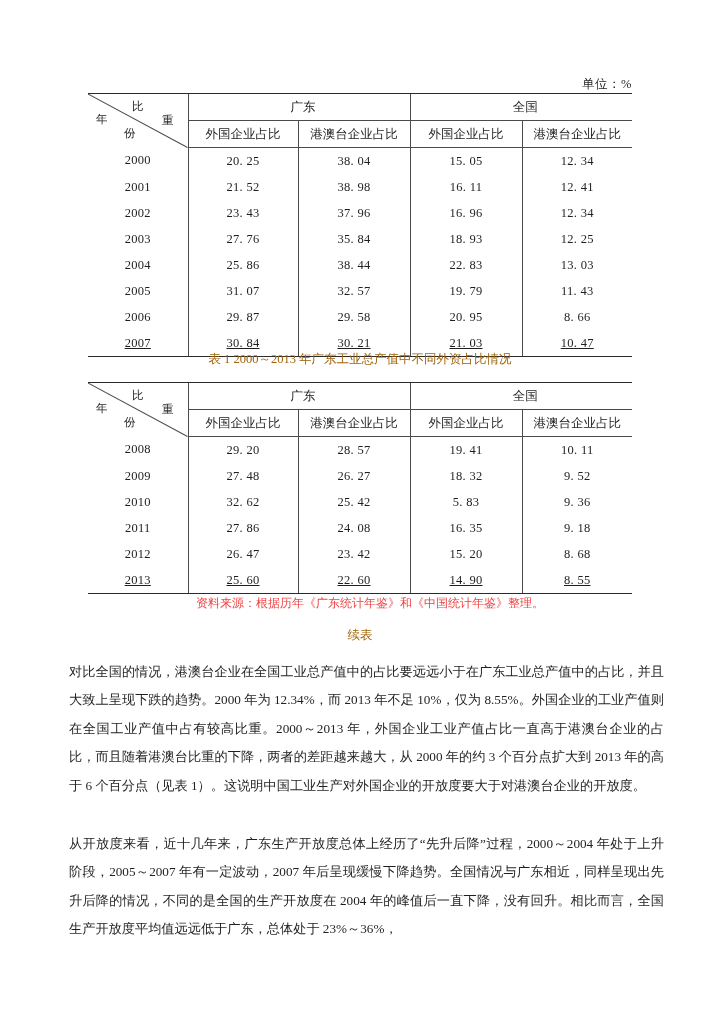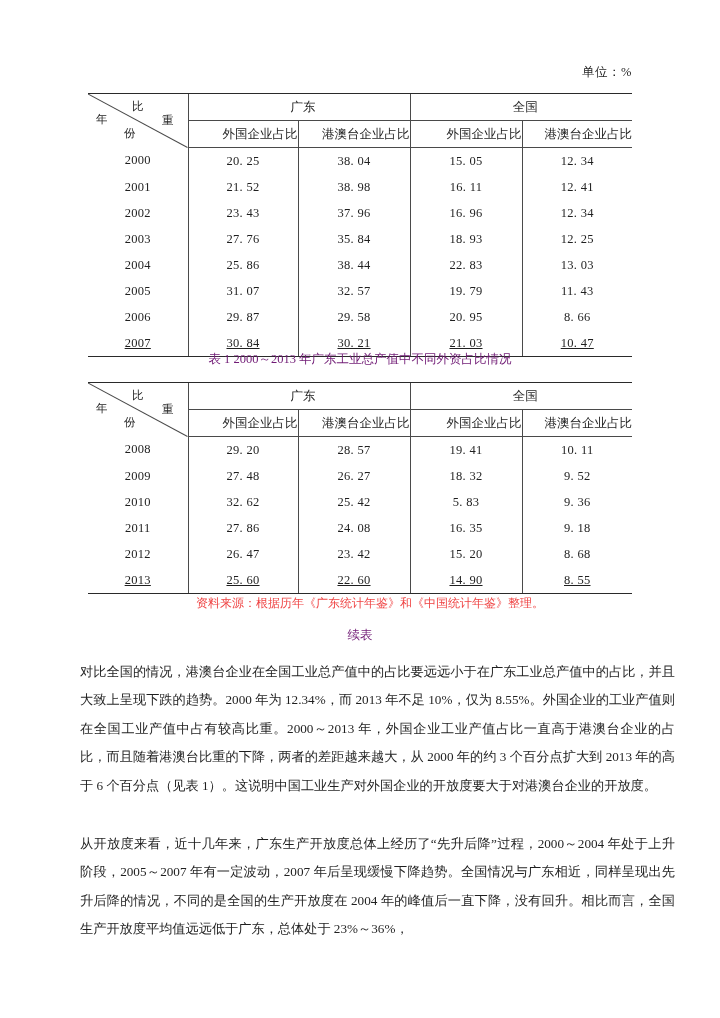--- a/index.html
+++ b/index.html
@@ -20,21 +20,21 @@
     position: absolute;
     left: 0; top: 0;
     width: 720px;
     height: 1018px;
   }
 
   
   .unit-label {
     position: absolute;
     left: 88px;
-    top: 64px;
+    top: 76px;
     width: 544px;
     text-align: right;
     font-size: 12.5px;
     letter-spacing: 0.5px;
     color: #1f1f1f;
   }
 
   
   .data-table {
     position: absolute;
@@ -65,21 +65,20 @@
     border-bottom: 0.9px solid #4a4a4a;
     height: 26px;
     font-size: 12.5px;
   }
   .data-table thead tr.sub th {
     height: 26px;
     font-size: 12.5px;
   }
   .data-table thead tr.sub th.sub-last {
     border-bottom: 0.9px solid #4a4a4a;
-    text-align: right;
   }
 
   
   .vsep-l { border-left: 0.9px solid #4a4a4a !important; }
 
   .data-table tbody td {
     height: 26px;
     font-size: 12.5px;
     letter-spacing: 0.3px;
   }
@@ -115,39 +114,39 @@
   .corner .lbl-nian { left: 8px;   top: 20px; }
   .corner .lbl-fen  { left: 36px;  top: 34px; }
 
   
   .caption {
     position: absolute;
     left: 88px;
     width: 544px;
     text-align: center;
     font-size: 12.5px;
-    color: #701a75;
+    color: #a16207;
   }
   .caption-t1 { top: 351px; }
   .caption-cont { top: 627px; }
 
   .source-note {
     position: absolute;
     left: 94px;
     width: 552px;
     top: 595px;
     text-align: center;
     font-size: 12px;
     color: #ef4444;
   }
 
   
   .body-text {
     position: absolute;
-    left: 80px;
+    left: 69px;
     width: 595px;
     font-size: 13.2px;
     line-height: 28.4px;
     text-align: justify;
     text-justify: inter-ideograph;
     color: #1f1f1f;
   }
   .para-1 { top: 658px; }
   .para-2 { top: 830px; }
 </style>

